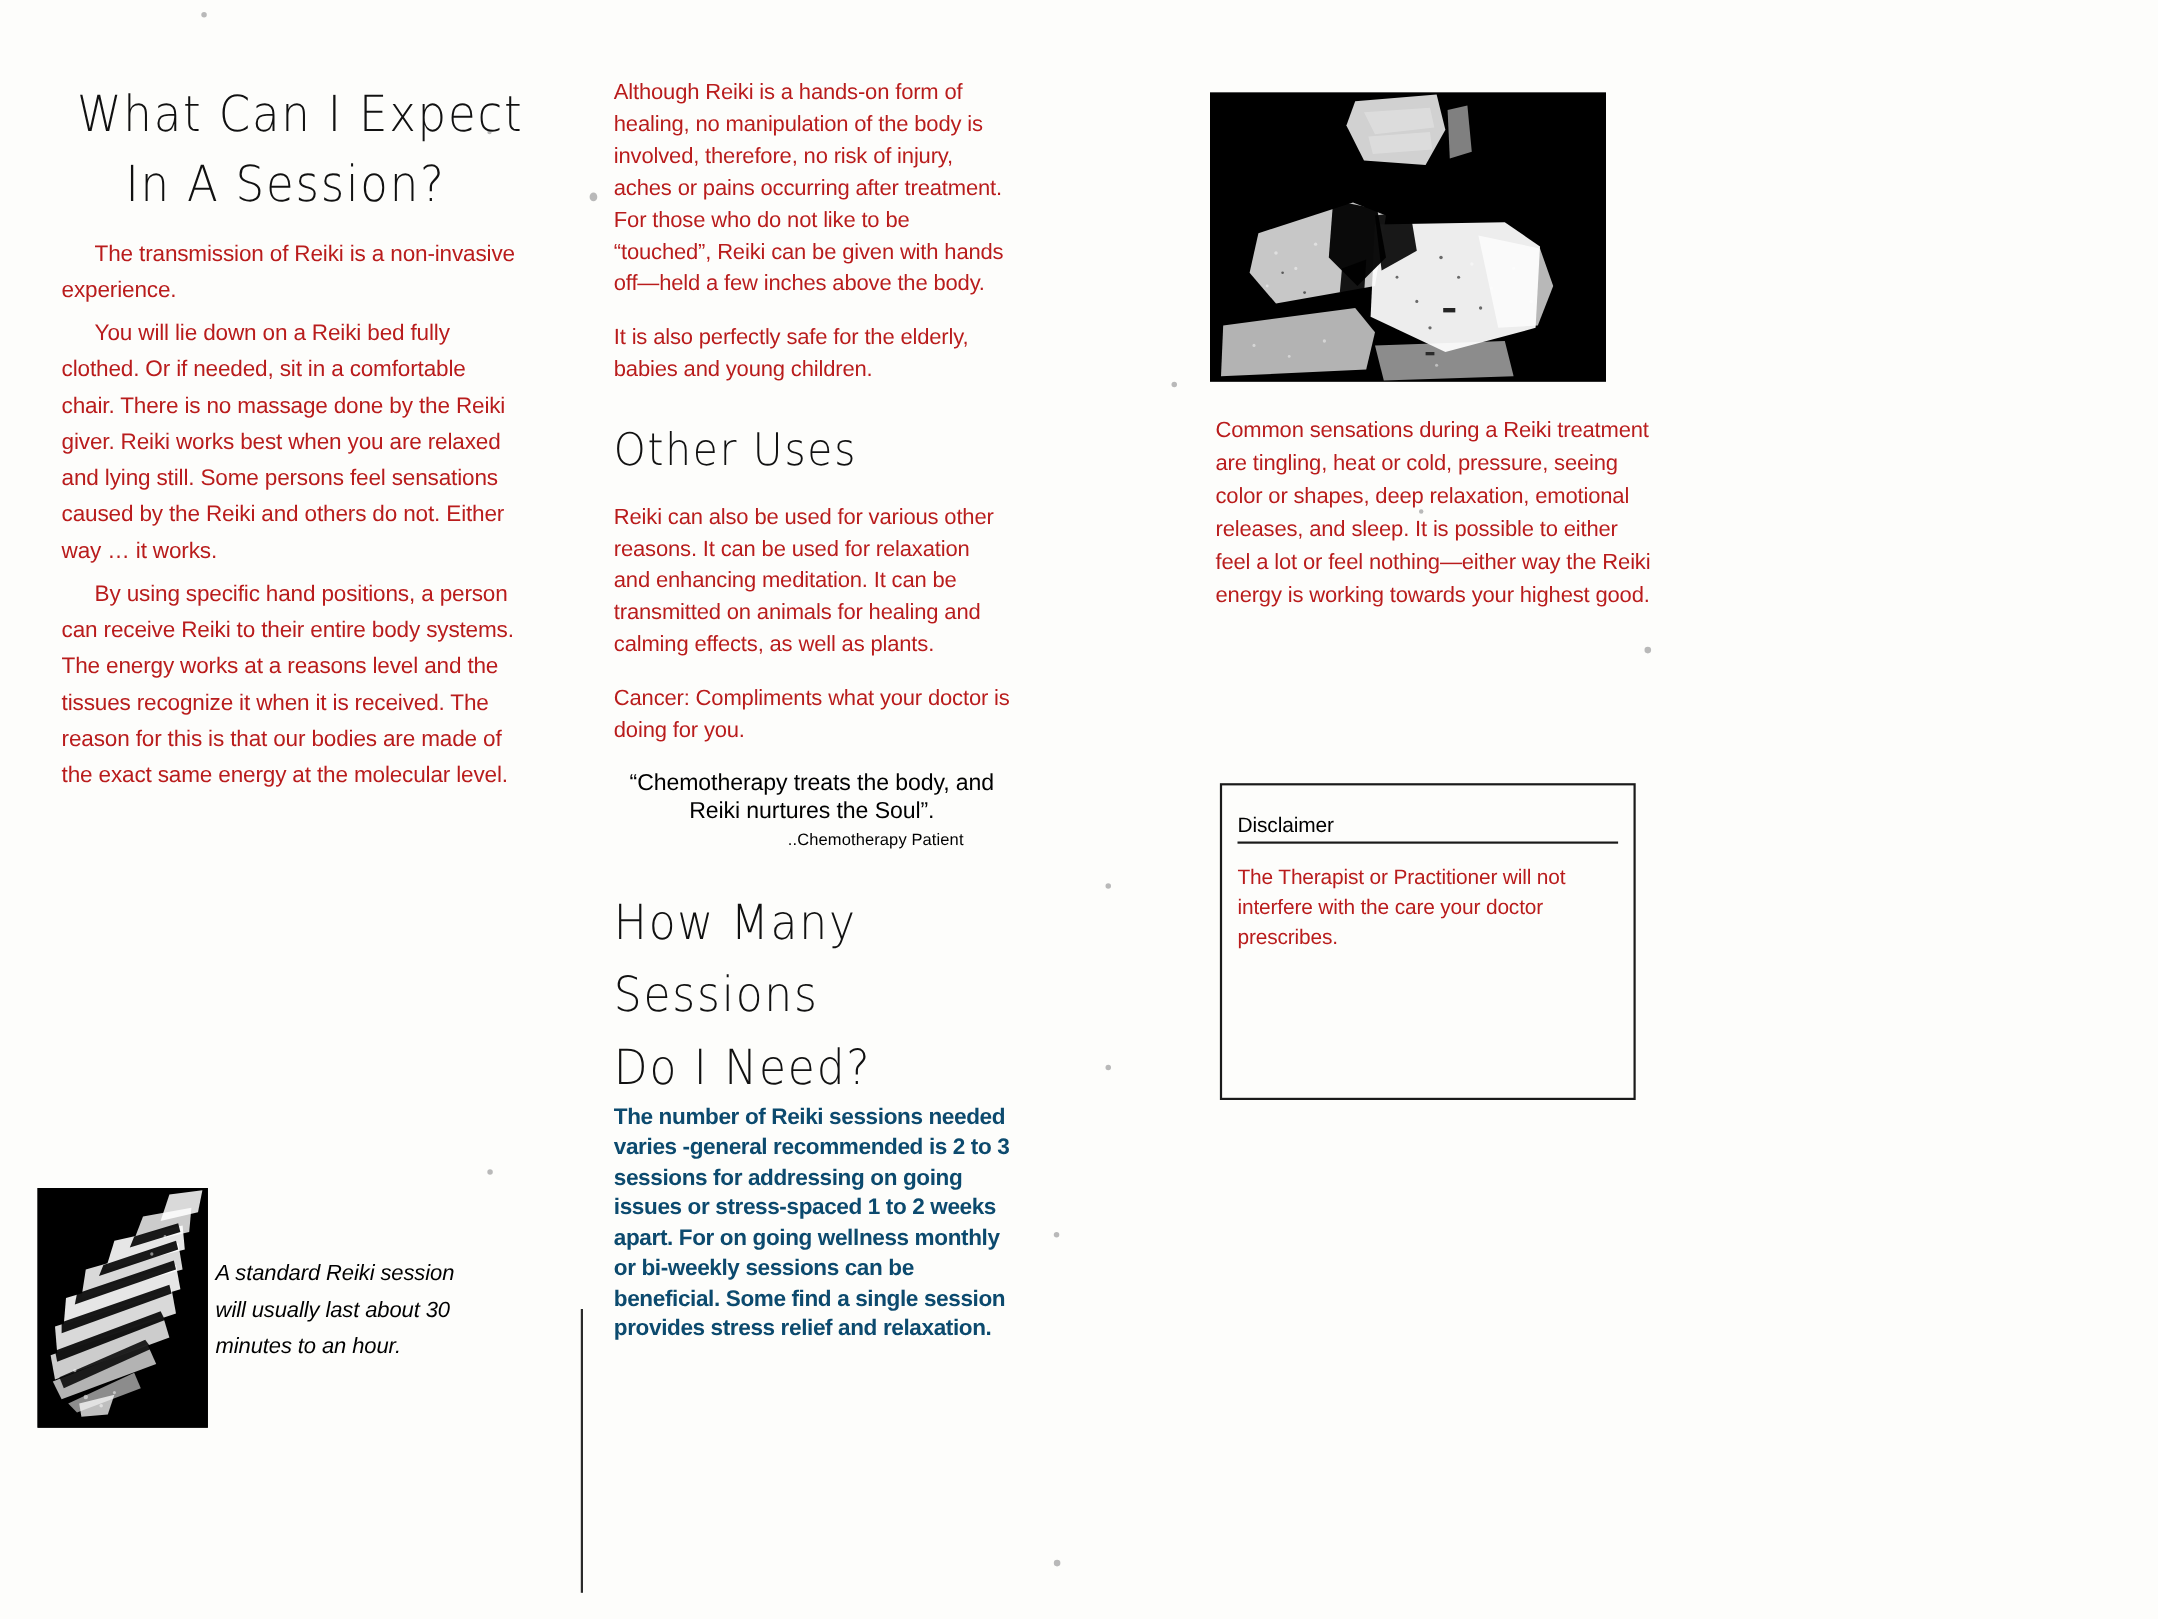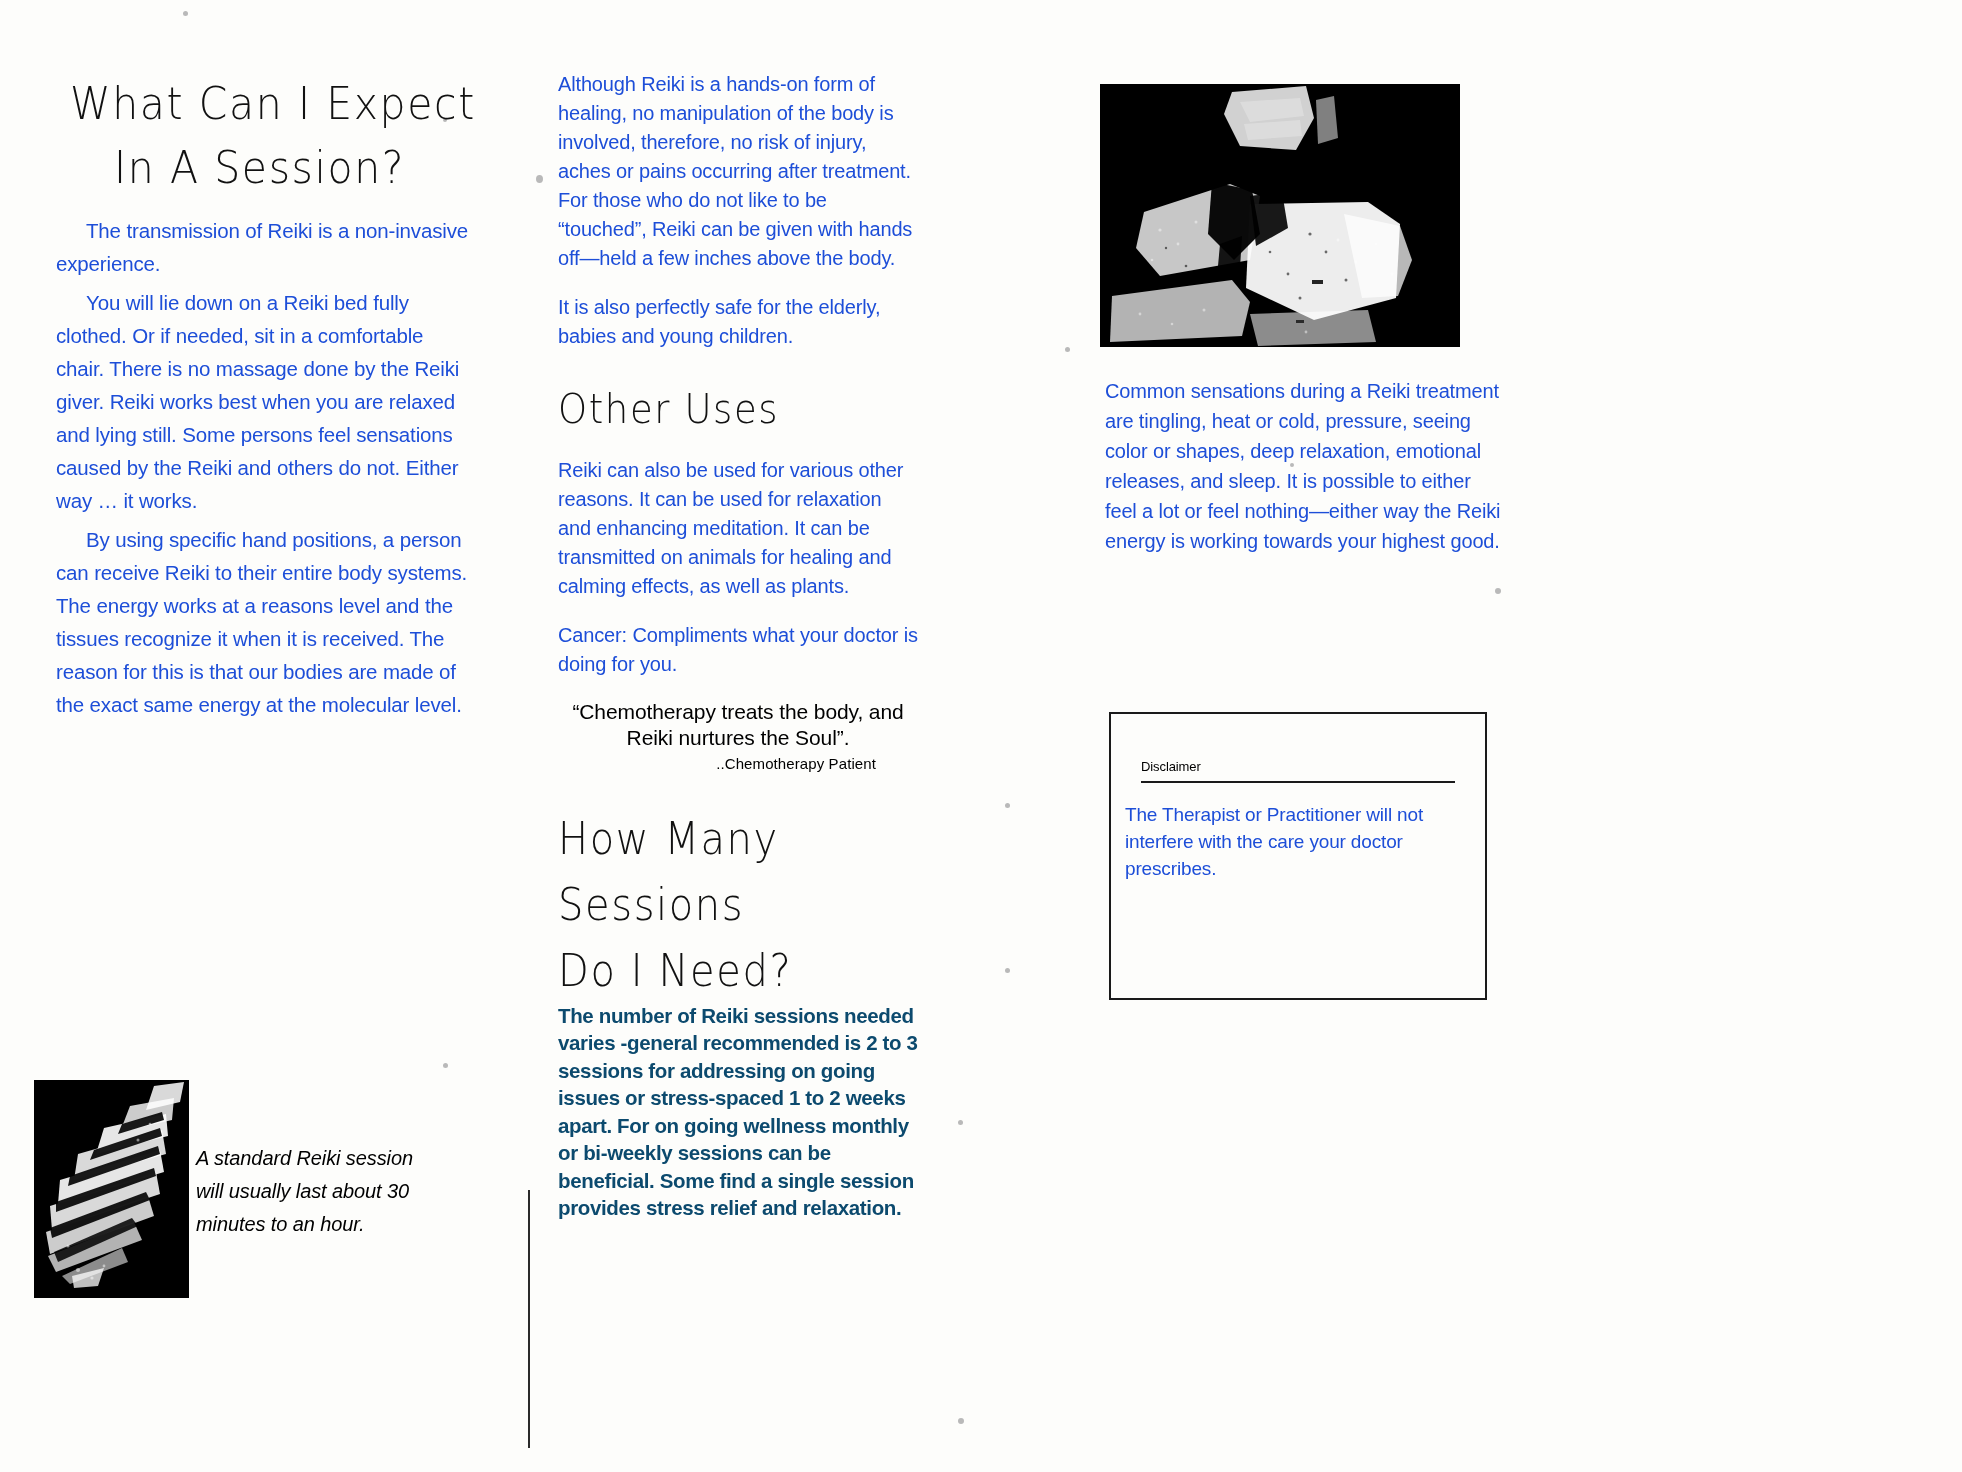--- a/index.html
+++ b/index.html
@@ -63,21 +63,21 @@
     font-size: 40px;
     margin: 34px 0 16px 0;
     line-height: 1.5;
   }
 
   .body-p {
     font-family: "Liberation Sans", sans-serif;
     font-size: 20.5px;
     line-height: 33px;
     margin: 0 0 6px 0;
-    color: #1d4ed8;
+    color: #b91c1c;
     letter-spacing: -0.15px;
   }
   .indent { text-indent: 30px; }
 
   
   #col2 .body-p {
     font-size: 20px;
     line-height: 29px;
     margin-bottom: 20px;
   }
@@ -164,23 +164,23 @@
     position: absolute;
     left: 1109px;
     top: 712px;
     width: 378px;
     height: 288px;
     box-sizing: border-box;
     border: 2px solid #1a1a1a;
     padding: 26px 14px 10px 14px;
   }
   #disclaimer-title {
-    font-size: 13px;
+    font-size: 19px;
     line-height: 22px;
-    margin: 16px;
+    margin: 0;
     padding-bottom: 3px;
     border-bottom: 2px solid #1a1a1a;
     letter-spacing: -0.1px;
   }
   #disclaimer .body-p {
     font-size: 19px;
     line-height: 27px;
     margin: 18px 0 0 0;
   }
 </style>

